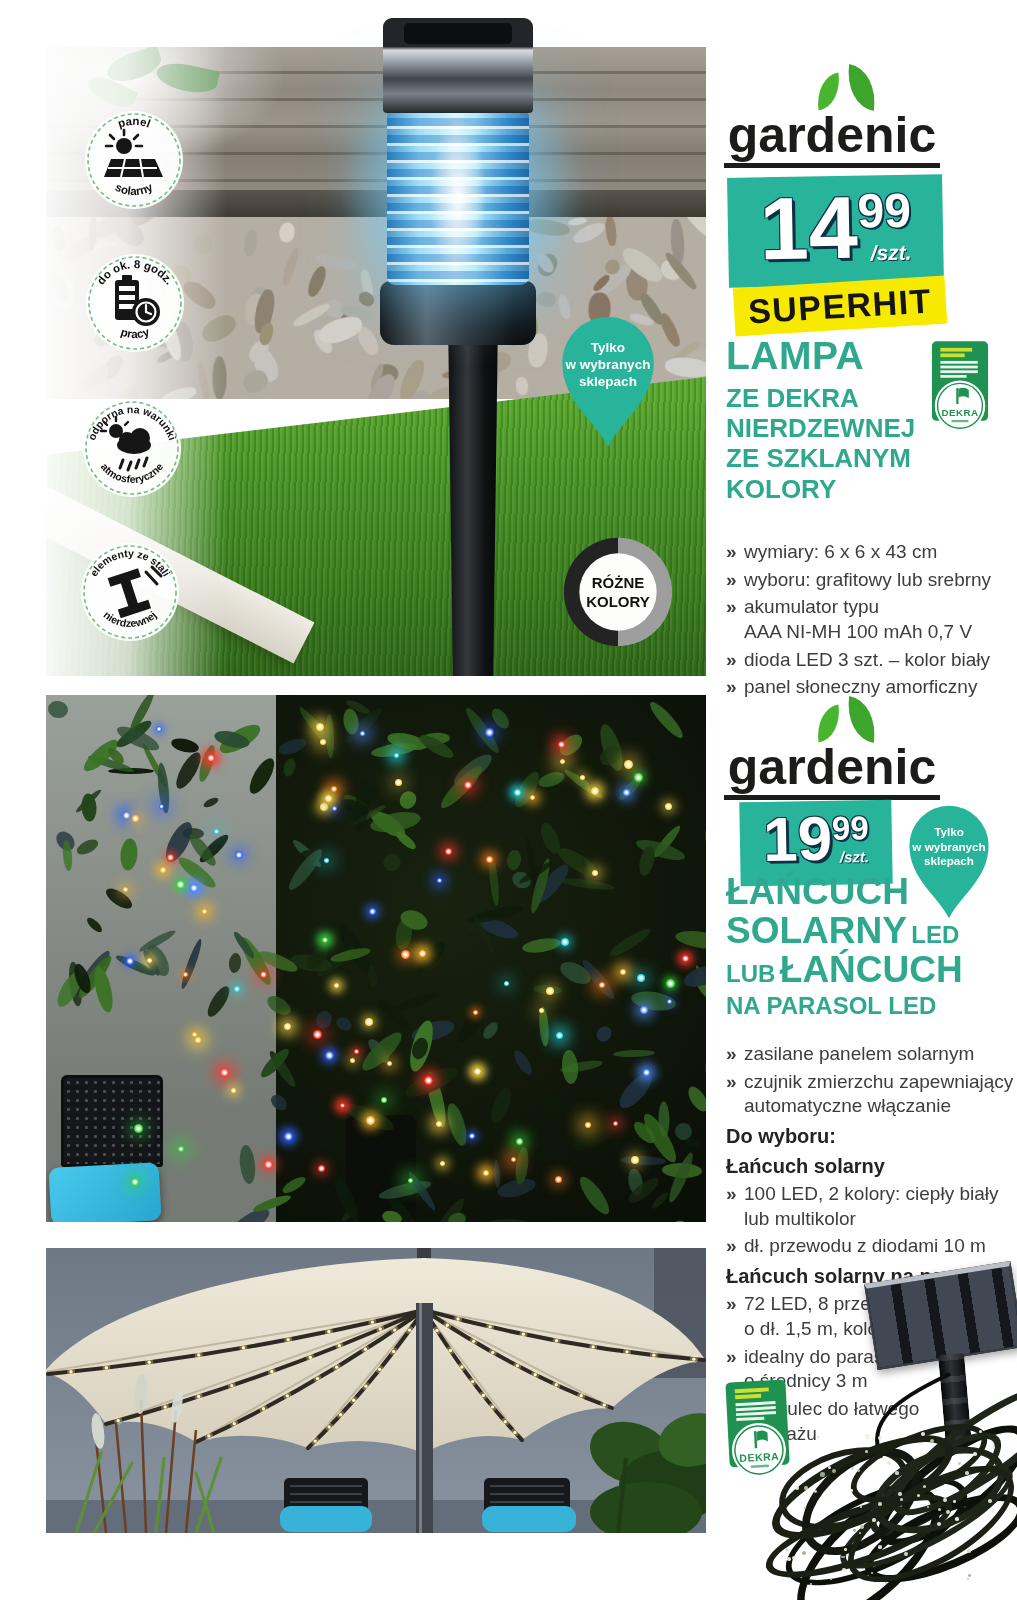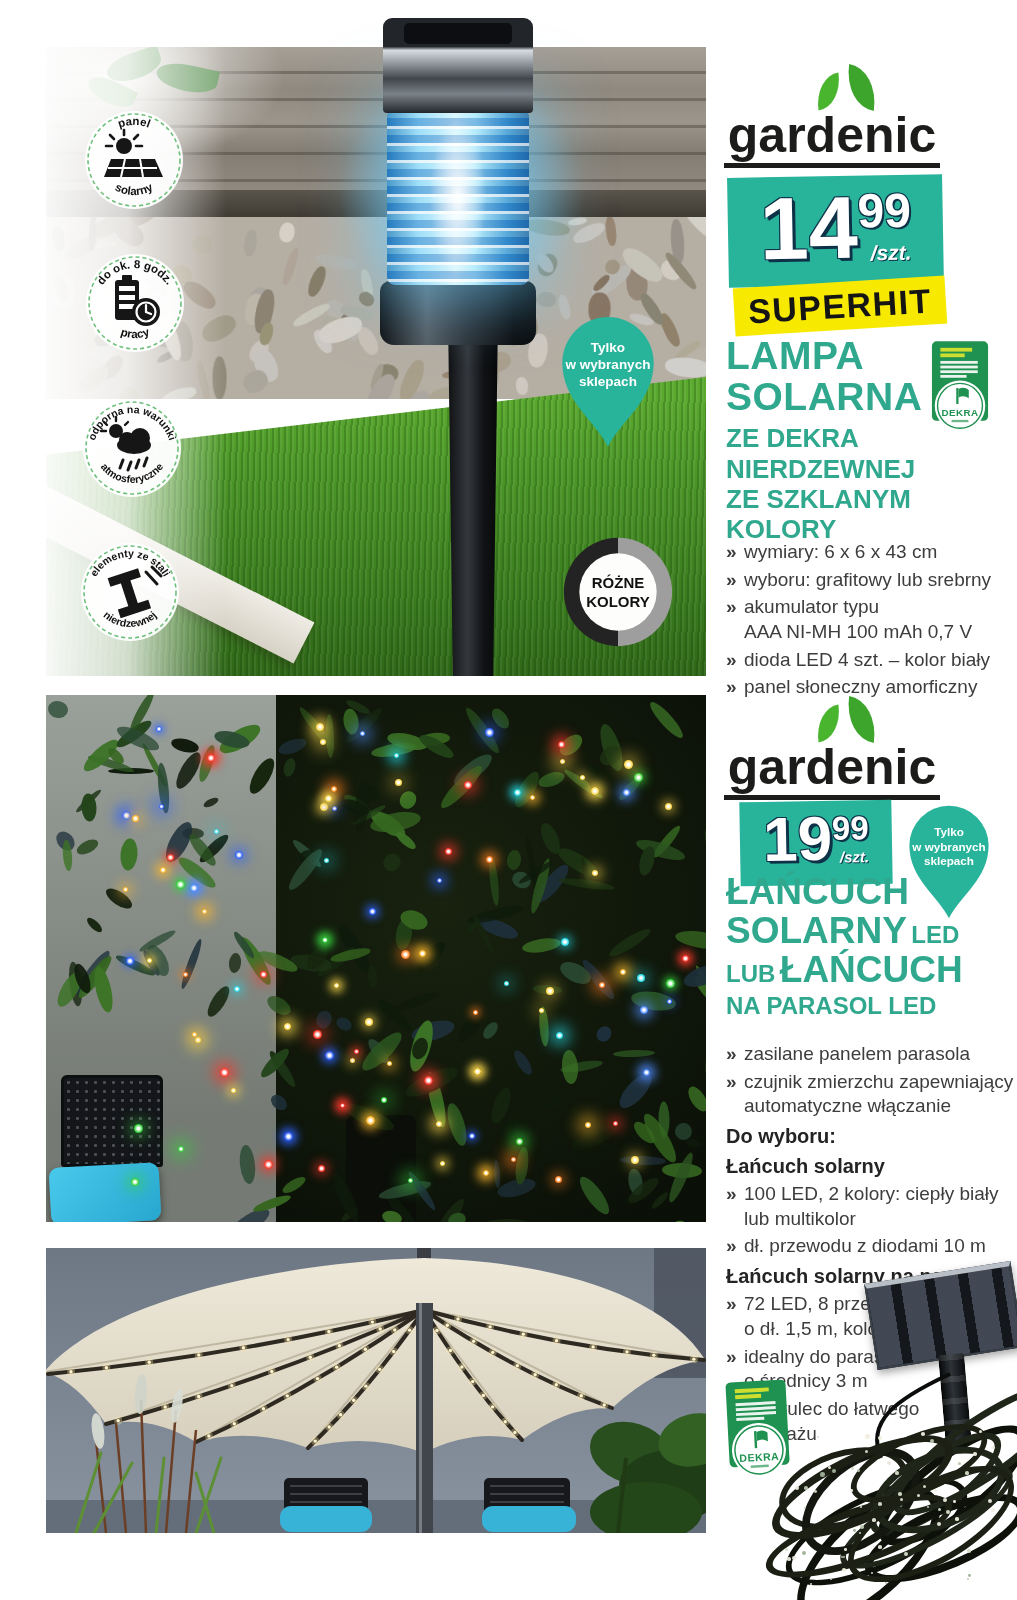--- a/index.html
+++ b/index.html
@@ -886,21 +886,20 @@
     <span>
       <span class="psup">99</span>
       <span class="punit">/szt.</span>
     </span>
   </div>
 
   <div class="abs superhit">SUPERHIT</div>
 
   <div class="abs title1">
     <div class="t1big">LAMPA</div>
-    <div class="t1big">SOLARNA</div>
     <div class="t1small">
       <div>ZE DEKRA</div>
       <div>NIERDZEWNEJ</div>
       <div>ZE SZKLANYM</div>
       <div>KOLORY</div>
     </div>
   </div>
 
   <svg class="svgbadge" style="left:931px;top:340px;" width="58" height="98" viewBox="0 0 62 104">
     <rect x="1" y="1" width="60" height="85" rx="5" fill="#1f9150"></rect>
@@ -929,21 +928,21 @@
         <span class="bullet">»</span>
         <div class="spec-text">wyboru: grafitowy lub srebrny</div>
       </div>
     <div class="spec-item">
         <span class="bullet">»</span>
         <div class="spec-text">akumulator typu
 AAA NI-MH 100 mAh 0,7 V</div>
       </div>
     <div class="spec-item">
         <span class="bullet">»</span>
-        <div class="spec-text">dioda LED 4 szt. – kolor biały</div>
+        <div class="spec-text">dioda LED 3 szt. – kolor biały</div>
       </div>
     <div class="spec-item">
         <span class="bullet">»</span>
         <div class="spec-text">panel słoneczny amorficzny</div>
       </div>
   </div>
 
   <div class="logo" style="left:724px;top:718px;">
     <span class="leafA"></span>
     <span class="leafB"></span>
@@ -969,21 +968,21 @@
   <div class="abs title2">
     <div><span class="t2big">ŁAŃCUCH</span></div>
     <div><span class="t2big">SOLARNY</span> <span class="t2small">LED</span></div>
     <div><span class="t2small">LUB</span> <span class="t2big">ŁAŃCUCH</span></div>
     <div class="t2l4">NA PARASOL LED</div>
   </div>
 
   <div class="specs sp2">
     <div class="spec-item">
         <span class="bullet">»</span>
-        <div class="spec-text">zasilane panelem parasola</div>
+        <div class="spec-text">zasilane panelem solarnym</div>
       </div>
     <div class="spec-item">
         <span class="bullet">»</span>
         <div class="spec-text">czujnik zmierzchu zapewniający
 automatyczne włączanie</div>
       </div>
     <div class="spec-header">Do wyboru:</div>
     <div class="spec-header">Łańcuch solarny</div>
     <div class="spec-item">
         <span class="bullet">»</span>

